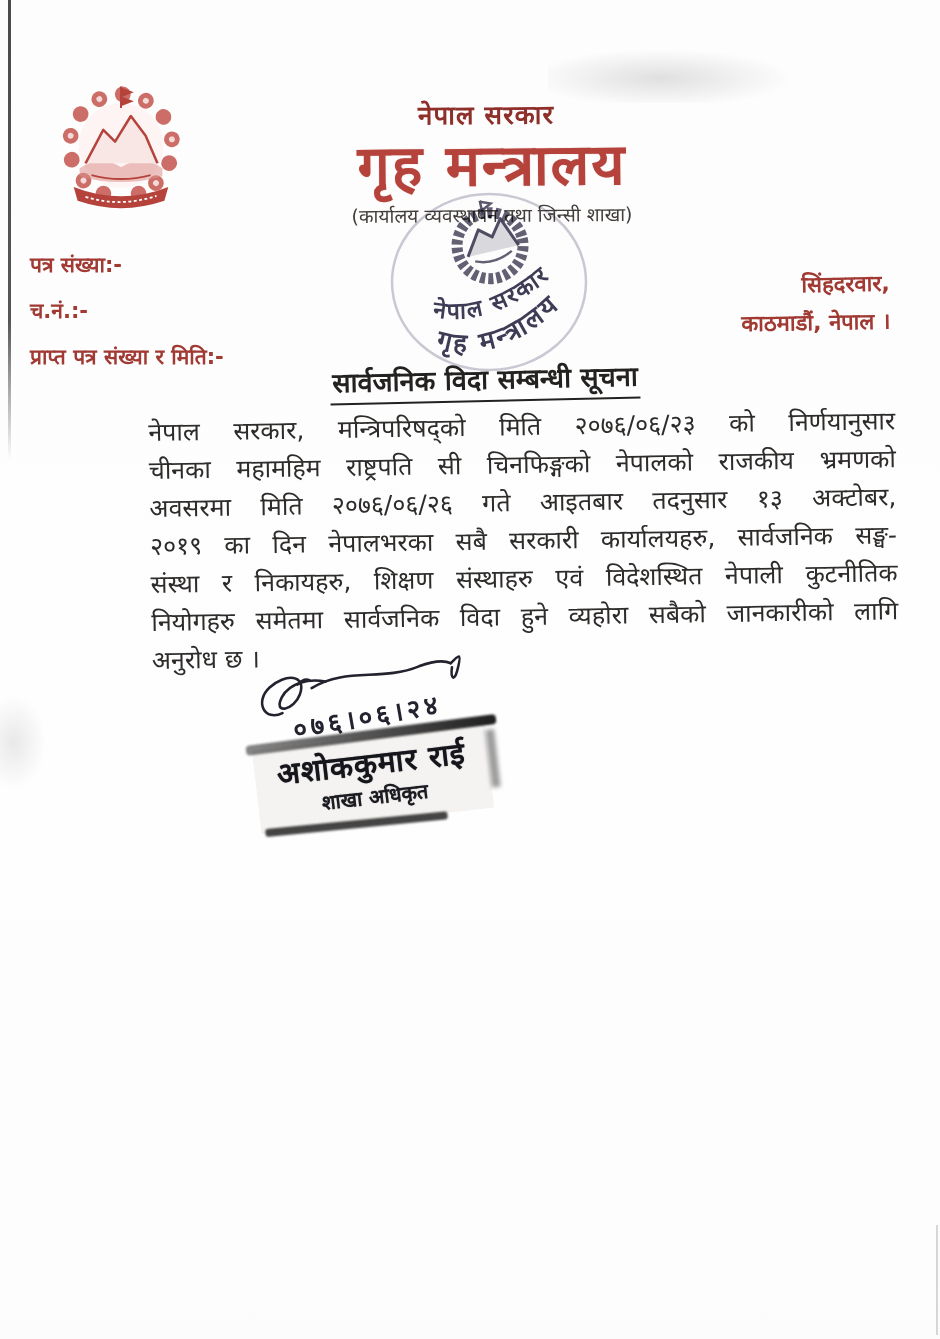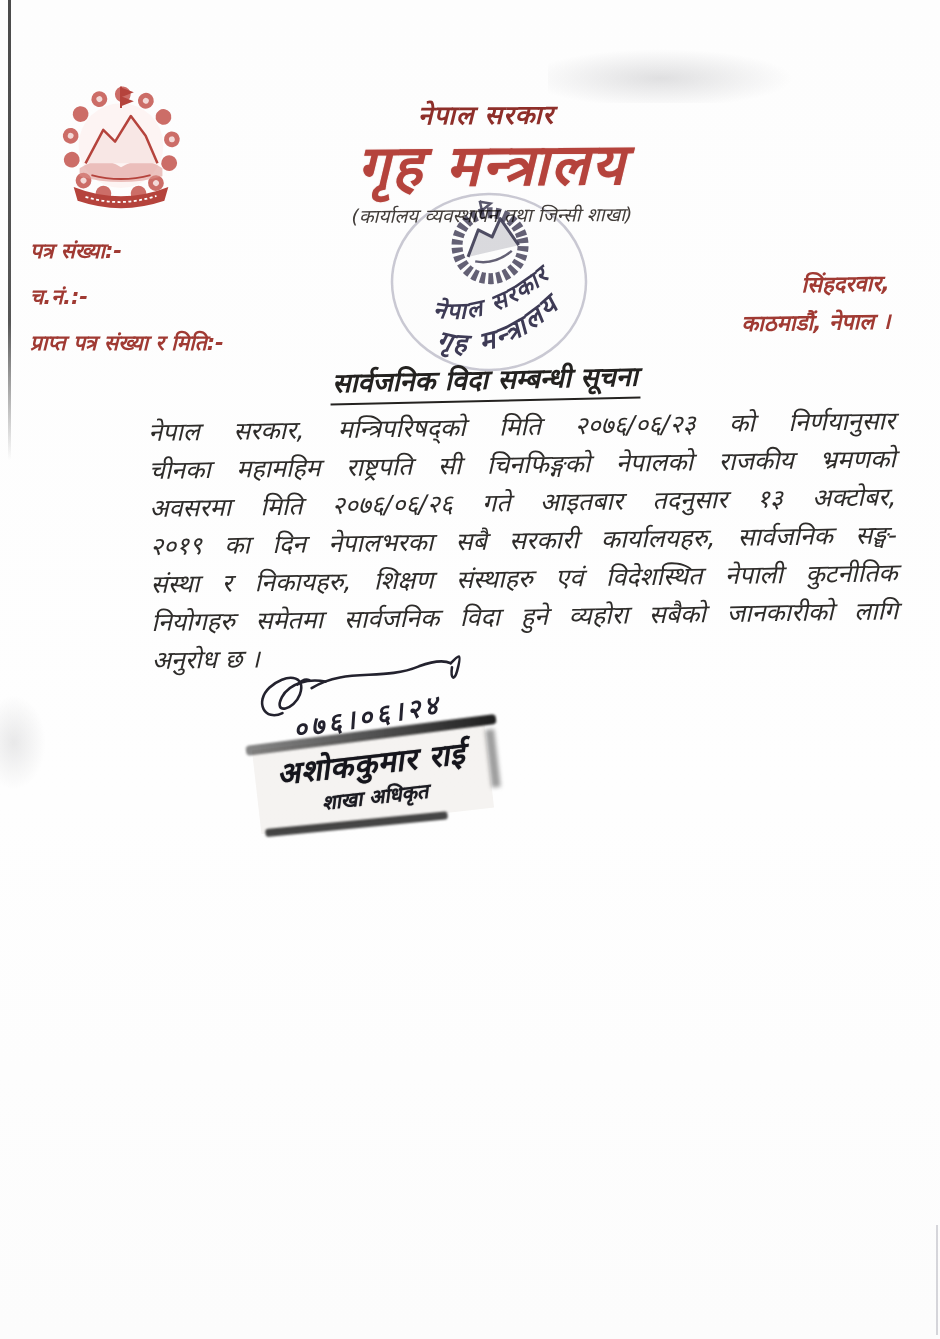--- a/index.html
+++ b/index.html
@@ -6,21 +6,20 @@
   body{
     width:940px;height:1339px;
     background:#f2f2f2;
     font-family:"DejaVu Sans","Liberation Sans",sans-serif;
     overflow:hidden;
   }
   .page{
     position:relative;width:940px;height:1339px;
     background:linear-gradient(180deg,#fdfdfd 0%,#fefefe 60%,#fcfcfc 100%);
     overflow:hidden;
-    font-style:italic;
   }
   
   .edge-line-left{
     position:absolute;left:8px;top:0;width:3px;height:460px;
     background:linear-gradient(180deg,#1e1e1e 0%,#2c2c2c 70%,rgba(60,60,60,0) 100%);
     opacity:.8;
   }
   .smudge-top-right{
     position:absolute;left:548px;top:48px;width:250px;height:55px;
     background:radial-gradient(ellipse at 45% 55%,rgba(105,105,112,.20),rgba(255,255,255,0) 68%);
@@ -56,21 +55,21 @@
   .seal{
     position:absolute;left:383px;top:190px;width:218px;height:182px;
     mix-blend-mode:multiply;opacity:.93;
   }
   .seal text{
     font-family:"DejaVu Sans","Liberation Sans",sans-serif;
     font-weight:700;fill:#2f2c49;
   }
   
   .ref{position:absolute;left:30px;top:236px;color:#a03a33;font-weight:600;font-size:21px;}
-  .ref div{margin-bottom:18px;white-space:nowrap;}
+  .ref div{margin-bottom:18px;white-space:nowrap;margin-top:14px;}
   
   .addr{
     position:absolute;right:50px;top:266px;text-align:right;
     transform:rotate(-1deg);
     color:#a03a33;font-weight:700;font-size:22px;line-height:38px;white-space:nowrap;
   }
   
   .title{
     position:absolute;left:140px;top:360px;width:690px;text-align:center;
     transform:rotate(-1.3deg);

